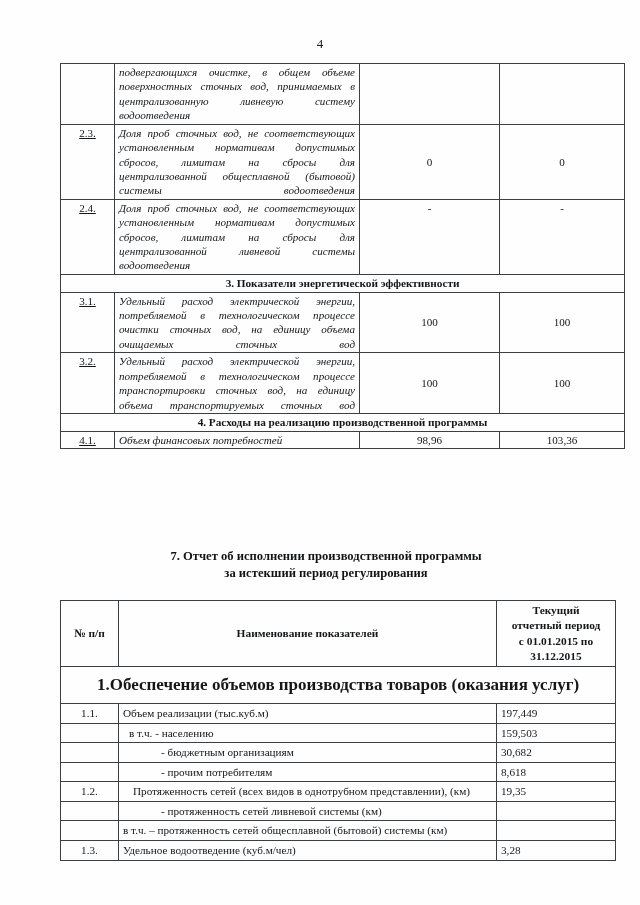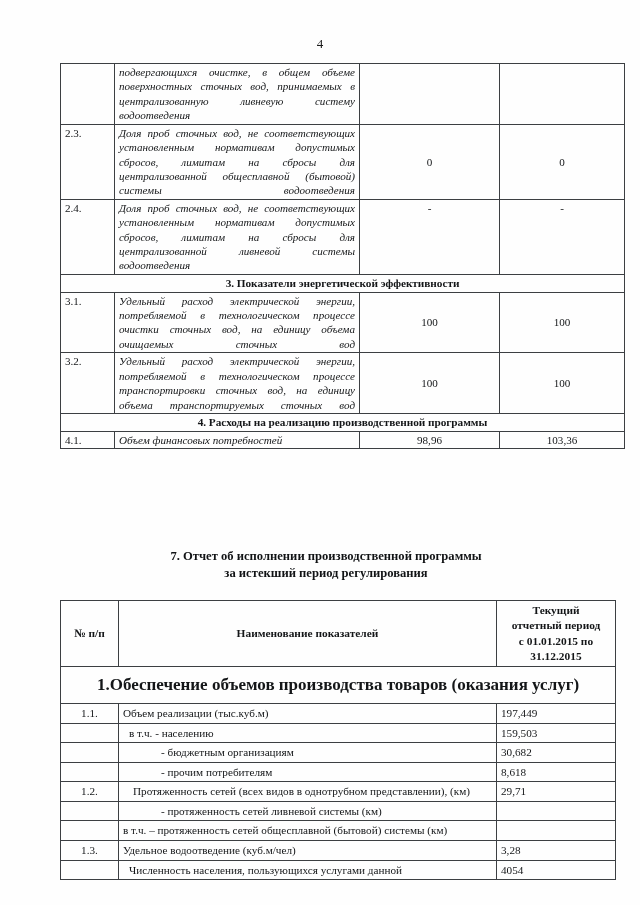--- a/index.html
+++ b/index.html
@@ -53,22 +53,24 @@
   }
 
   
   #table-indicators {
     left: 60px;
     top: 63px;
     width: 528px;
   }
   #table-indicators td.c-num {
     width: 45px;
+    text-align: center;
     vertical-align: top;
     padding-top: 1px;
+    text-decoration: underline;
   }
   #table-indicators td.c-name {
     width: 236px;
     text-align: justify;
     text-align-last: justify;
     hyphens: none;
     font-style: italic;
   }
   #table-indicators td.c-v1 {
     width: 131px;
@@ -251,38 +253,33 @@
         <td class="r-val">30,682</td>
       </tr>
       <tr>
         <td class="r-num"></td>
         <td class="r-name ind-2">- прочим потребителям</td>
         <td class="r-val">8,618</td>
       </tr>
       <tr>
         <td class="r-num">1.2.</td>
         <td class="r-name ind-1">Протяженность сетей (всех видов в однотрубном представлении), (км)</td>
-        <td class="r-val">29,71</td>
+        <td class="r-val">19,35</td>
       </tr>
       <tr>
         <td class="r-num"></td>
         <td class="r-name ind-2">- протяженность сетей ливневой системы (км)</td>
         <td class="r-val"></td>
       </tr>
       <tr>
         <td class="r-num"></td>
         <td class="r-name">в т.ч. – протяженность сетей общесплавной (бытовой) системы (км)</td>
         <td class="r-val"></td>
       </tr>
       <tr>
         <td class="r-num">1.3.</td>
         <td class="r-name">Удельное водоотведение (куб.м/чел)</td>
         <td class="r-val">3,28</td>
       </tr>
-      <tr>
-        <td class="r-num"></td>
-        <td class="r-name ind-05">Численность населения, пользующихся услугами данной</td>
-        <td class="r-val">4054</td>
-      </tr>
     </tbody>
   </table>
 
 </div>
 
 </body></html>

